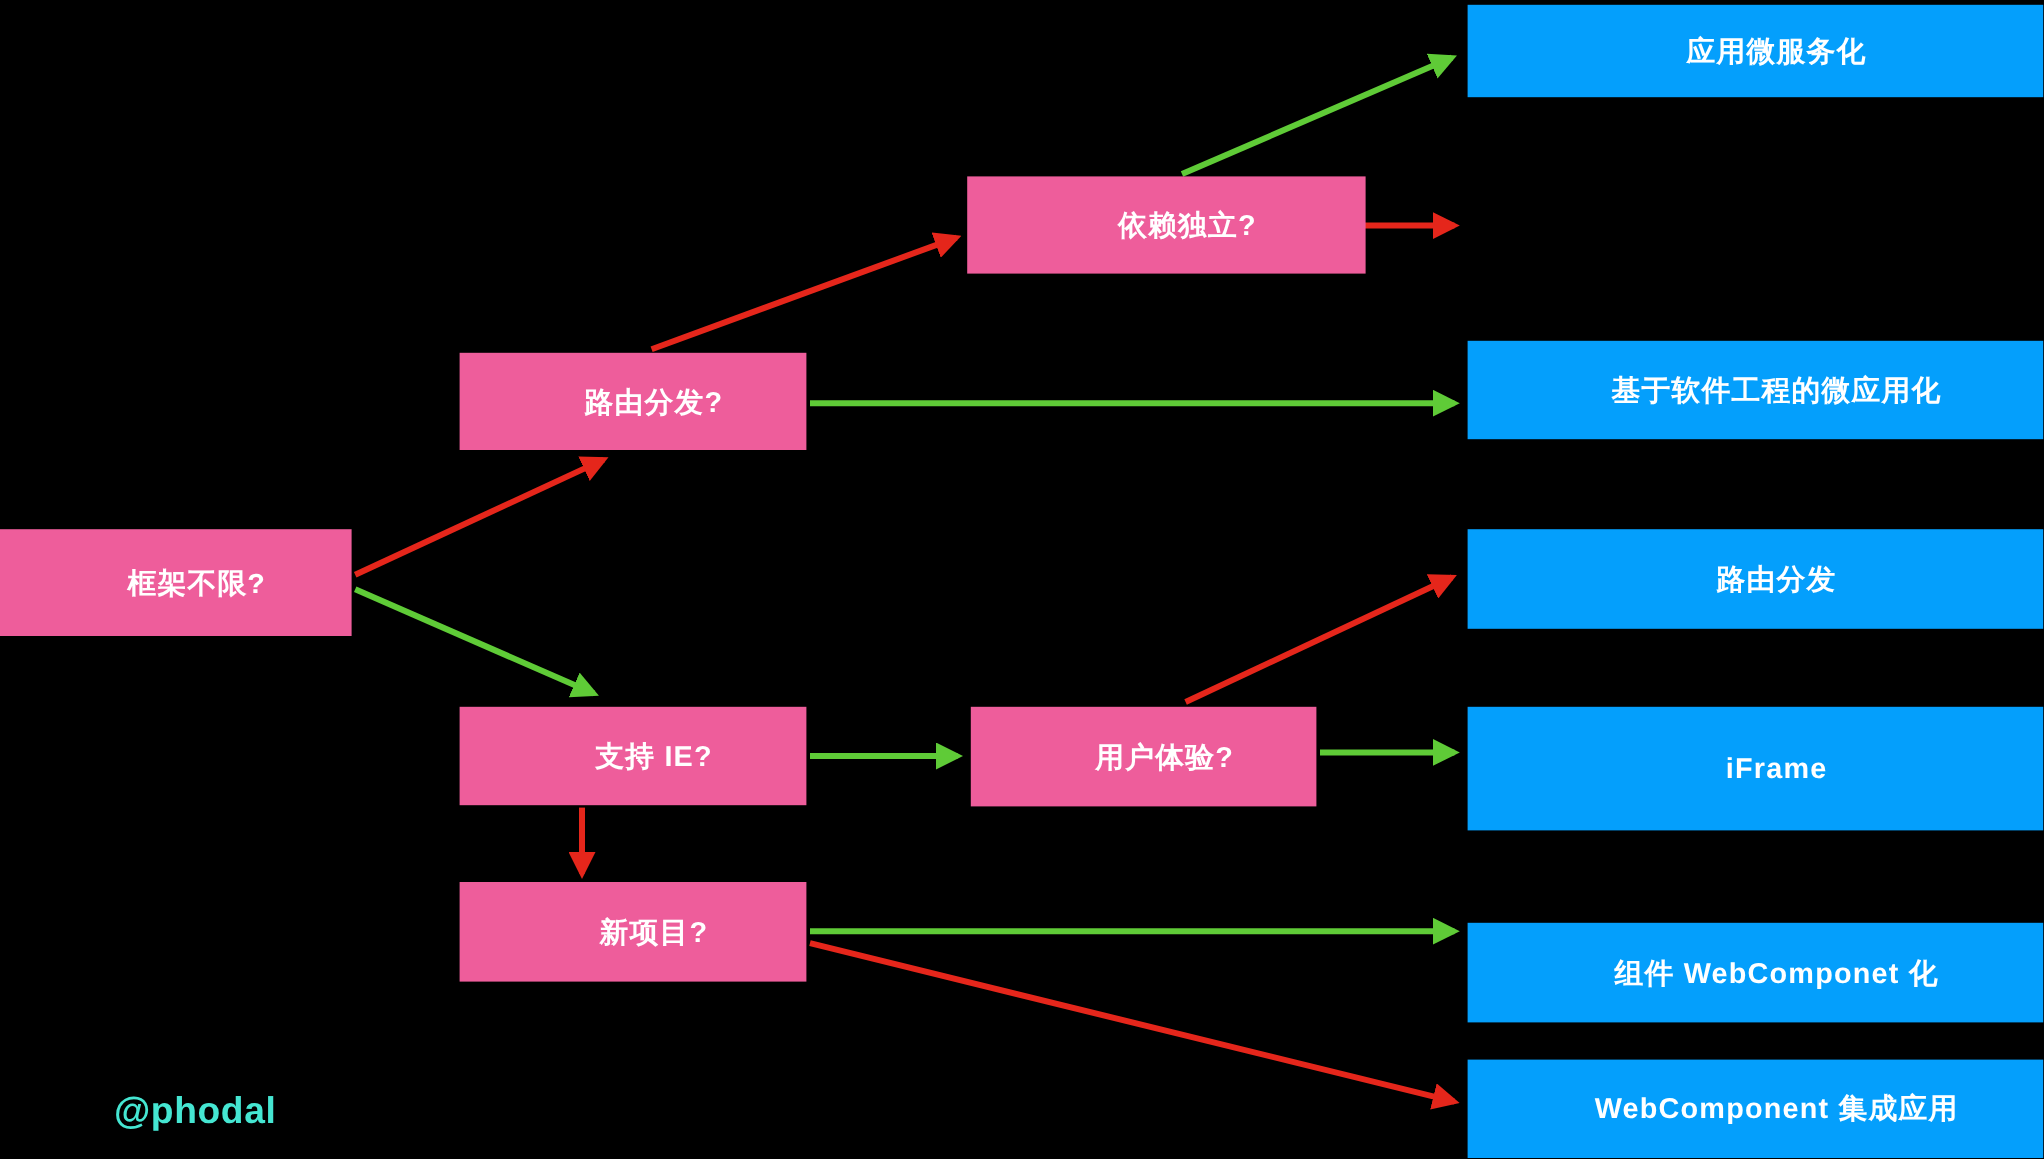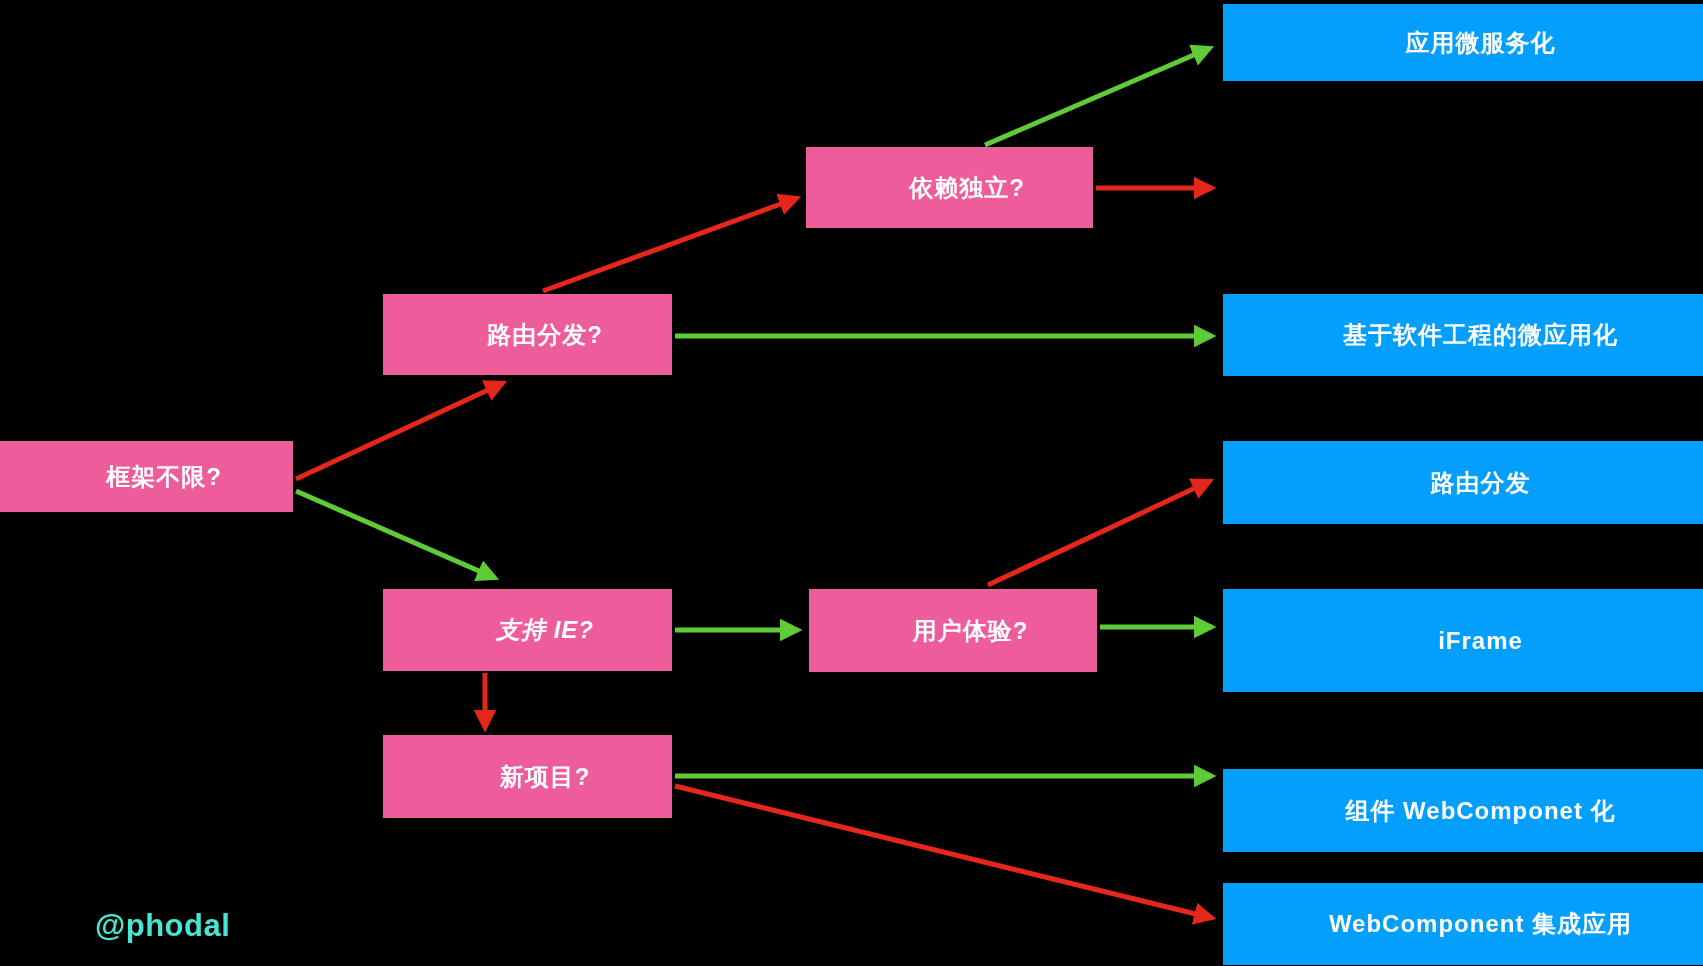--- a/index.html
+++ b/index.html
@@ -30,31 +30,31 @@
     font-size: 24px;
     font-weight: 600;
     letter-spacing: 1px;
     text-align: left;
     padding-left: 35px;
   }
   .decision { background: var(--color-decision-box); }
   .outcome  { background: var(--color-outcome-box); left: 1223px; width: 480px; }
 
   
-  #d-framework  { left: 0;     top: 441px; width: 293px; height: 71px; }
+  #d-framework  { left: 0;     top: 441px; width: 293px; height: 89px; font-family: Liberation Mono, monospace; }
   #d-delivery   { left: 383px; top: 294px; width: 289px; height: 81px; }
-  #d-dependency { left: 806px; top: 147px; width: 287px; height: 81px; }
-  #d-ie         { left: 383px; top: 589px; width: 289px; height: 82px; font-style: italic; }
+  #d-dependency { left: 806px; top: 147px; width: 332px; height: 81px; }
+  #d-ie         { left: 383px; top: 589px; width: 289px; height: 82px; }
   #d-ux         { left: 809px; top: 589px; width: 288px; height: 83px; }
   #d-newproject { left: 383px; top: 735px; width: 289px; height: 83px; }
 
   
   #o-microservice { top: 4px;   height: 77px; }
   #o-buildsystem  { top: 149px; height: 79px; }
-  #o-engineering  { top: 294px; height: 82px; }
+  #o-engineering  { top: 284px; height: 82px; }
   #o-routing      { top: 441px; height: 83px; }
   #o-iframe       { top: 589px; height: 103px; }
   #o-webcomponent { top: 735px; height: 83px; margin-top: 34px; }
   #o-integration  { top: 883px; height: 82px; }
 
   #edges {
     position: absolute;
     inset: 0;
     width: 100%;
     height: 100%;

